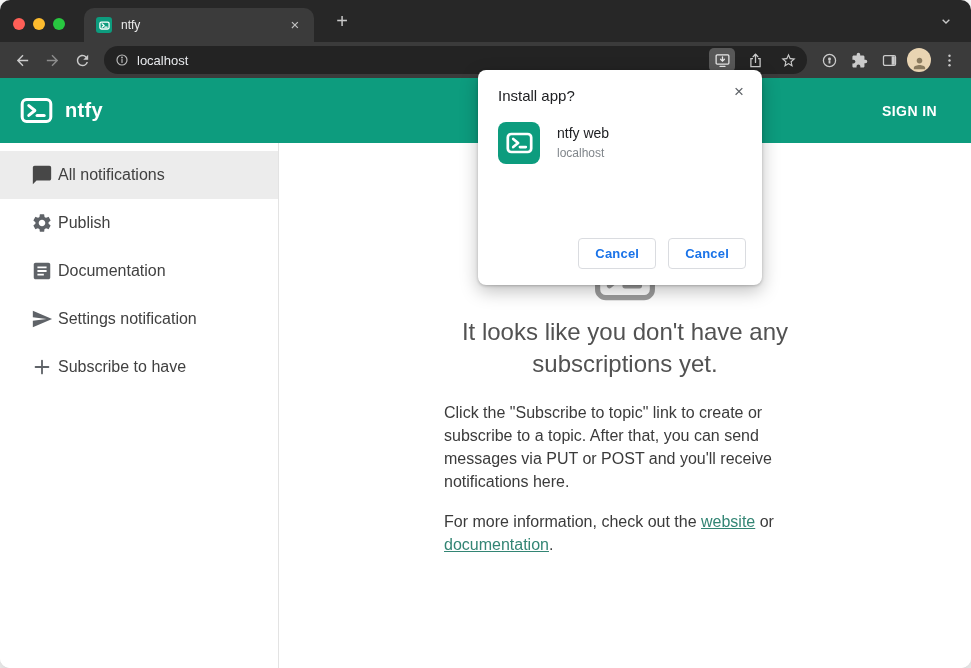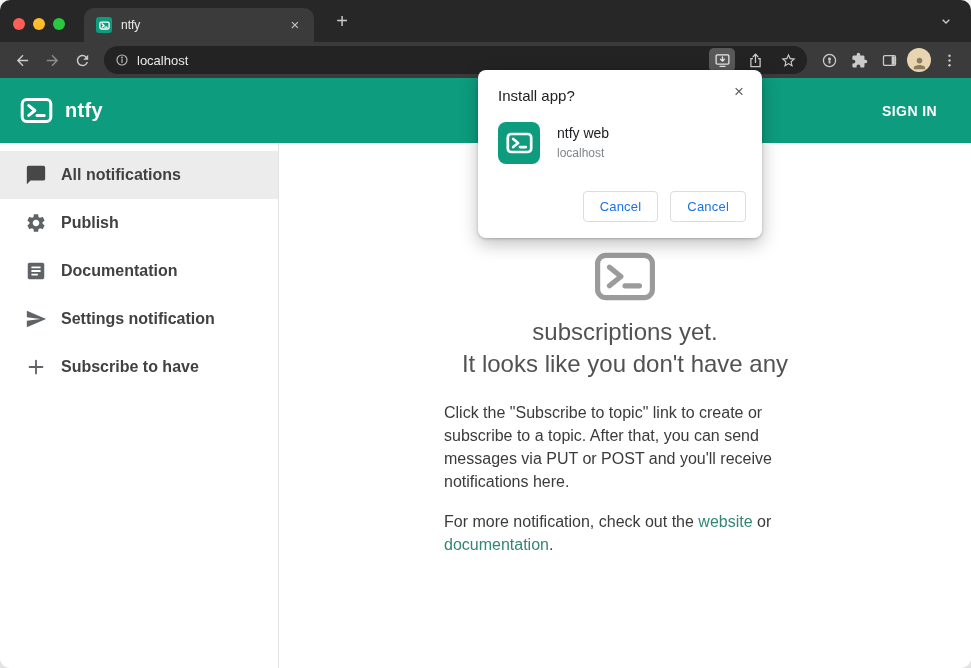--- a/index.html
+++ b/index.html
@@ -57,51 +57,51 @@
   .brand-logo svg{ width:100%; height:100%; }
   .brand-name{ font-size:20px; font-weight:700; letter-spacing:.3px; }
   .auth{ margin-left:auto; display:flex; align-items:center; gap:14px; }
   .sign-in{ font-size:14px; font-weight:700; letter-spacing:.4px; padding:8px 10px; color:#fff; }
   .sign-up{ font-size:14px; font-weight:700; letter-spacing:.4px; padding:8px 17px; color:#fff;
             border:1px solid rgba(255,255,255,.85); border-radius:4px; }
 
   
   .body-row{ flex:1; display:flex; min-height:0; background:#fff; }
   .sidebar{ width:279px; flex:0 0 279px; border-right:1px solid #e3e3e3; padding-top:8px; }
-  .side-item{ height:48px; display:flex; align-items:center; padding-left:24px; gap:13px;
-              font-size:16px; color:#414141; width:100%; text-align:left;font-weight:bold; }
+  .side-item{ height:48px; display:flex; align-items:center; padding-left:30px; gap:4px;
+              font-size:16px; color:#414141; width:100%; text-align:left; }
   .side-item.selected{ background:var(--selected-item-bg,#ececec); }
   .side-icon{ width:24px; height:24px; flex:0 0 24px; color:#5f6368; display:flex; align-items:center; justify-content:center; }
   .side-icon svg{ width:22px; height:22px; }
   .side-item.selected .side-icon{ color:#474747; }
 
   .main{ flex:1; display:flex; flex-direction:column; align-items:center; padding-top:108px; }
   .empty-logo{ width:62px; height:51px; color:#9b9b9b; }
   .empty-logo svg{ width:100%; height:100%; }
   .empty-heading{ margin-top:14px; font-size:24px; line-height:32px; color:#525252; text-align:center; font-weight:400; }
   .empty-text{ width:362px; margin-top:21px; font-size:16px; line-height:23px; color:#3b3b3b; text-align:left; }
   .empty-text.second{ margin-top:17px; }
-  a.teal-link{ color:var(--link-teal,#338574); cursor:pointer; }
+  a.teal-link{ color:var(--link-teal,#338574); text-decoration:underline; cursor:pointer; }
 
   
   .install-dialog{ position:absolute; top:70px; left:478px; width:284px; background:#fff; border-radius:8px;
                    box-shadow:0 1px 3px rgba(0,0,0,.22), 0 6px 18px rgba(0,0,0,.25);
                    padding:17px 16px 16px 20px; z-index:50; }
   .dialog-title{ font-size:15px; color:#202124; font-weight:400; }
   .dialog-close{ position:absolute; top:11px; right:12px; width:22px; height:22px; font-size:17px;
                  color:#5f6368; text-align:center; line-height:22px; }
   .dialog-app{ display:flex; margin-top:18px; gap:17px; align-items:flex-start; }
   .app-icon{ width:42px; height:42px; border-radius:8px; background:var(--brand-teal,#0d9c7e);
              display:flex; align-items:center; justify-content:center; color:#fff; }
   .app-icon svg{ width:27px; height:22px; }
   .app-name{ font-size:14px; color:#202124; margin-top:3px; }
   .app-origin{ font-size:12px; color:#80868b; margin-top:5px; }
   .dialog-actions{ display:flex; justify-content:flex-end; gap:12px; margin-top:27px; }
   .dialog-btn{ border:1px solid #dadce0; border-radius:4px; background:#fff; color:var(--chrome-blue,#1a73e8);
-               font-size:13px; font-weight:400; padding:7px 16px; letter-spacing:.2px; }
+               font-size:13px; font-weight:700; padding:7px 16px; letter-spacing:.2px;margin-top:47px; }
 </style>
 </head>
 <body>
 
 <div class="window">
 
   <div class="tab-strip">
     <div class="traffic">
       <button class="light red"></button>
       <button class="light yellow"></button>
@@ -280,28 +280,28 @@
     <main class="main">
       <span class="empty-logo">
         <svg viewBox="0 0 60 48" fill="none" stroke="currentColor">
           <rect x="3.5" y="3.5" width="53" height="41" rx="8" stroke-width="5"></rect>
           <path d="M15 15l11 9-11 9" stroke-width="5" stroke-linecap="round" stroke-linejoin="round"></path>
           <path d="M30 33h14" stroke-width="5" stroke-linecap="round"></path>
         </svg>
       </span>
 
       <h1 class="empty-heading">
+        <div>It looks like you don't have any</div>
         <div>subscriptions yet.</div>
-        <div>It looks like you don't have any</div>
       </h1>
 
       <p class="empty-text">Click the "Subscribe to topic" link to create or subscribe to a topic. After that, you can send messages via PUT or POST and you'll receive notifications here.</p>
 
       <p class="empty-text second">
-        <span>For more notification, check out the </span><a class="teal-link">website</a><span> or </span><a class="teal-link">documentation</a><span>.</span>
+        <span>For more information, check out the </span><a class="teal-link">website</a><span> or </span><a class="teal-link">documentation</a><span>.</span>
       </p>
     </main>
   </div>
 
   <div class="install-dialog">
     <div class="dialog-title">Install app?</div>
     <button class="dialog-close">×</button>
 
     <div class="dialog-app">
       <span class="app-icon">

